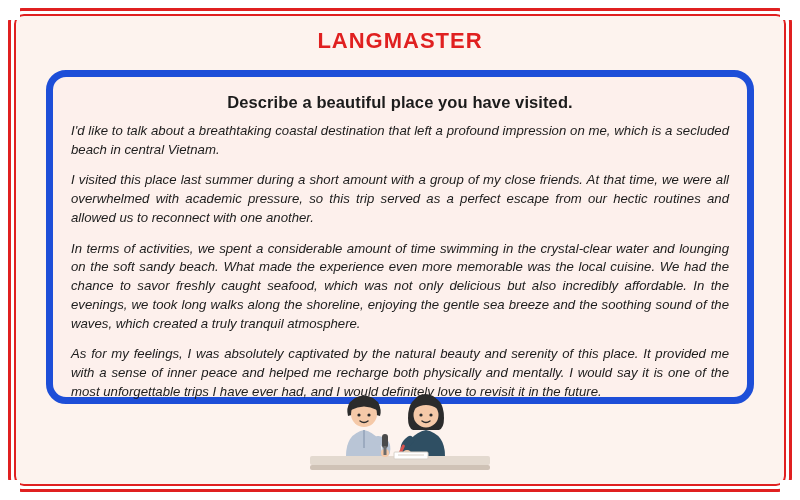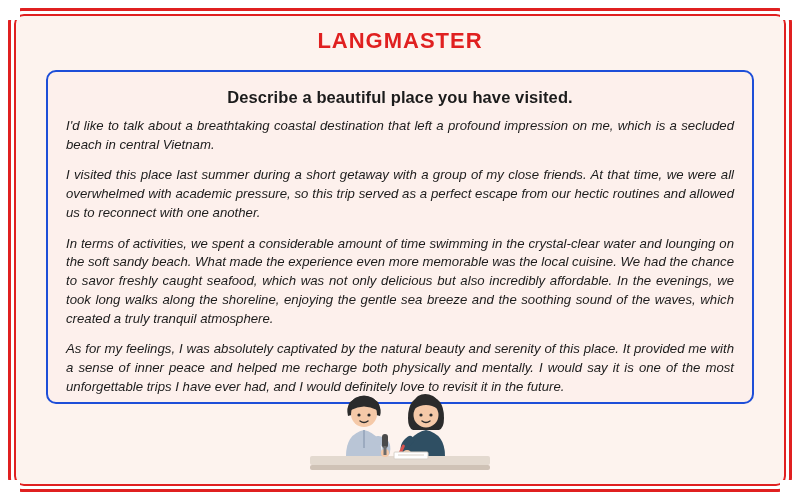--- a/index.html
+++ b/index.html
@@ -76,22 +76,22 @@
     font-family: "Liberation Sans", sans-serif;
   }
 
   .card {
     position: absolute;
     left: 32px;
     right: 32px;
     top: 56px;
     bottom: 82px;
     background: #fdf0ec;
-    border: 2px solid #1d4ed8;
-    border-radius: 10px;
+    border: 7px solid #1d4ed8;
+    border-radius: 20px;
     box-sizing: border-box;
     padding: 14px 18px 10px 18px;
   }
 
   .title {
     text-align: center;
     font-size: 16.5px;
     font-weight: bold;
     color: #1c1c1c;
     margin: 2px 0 10px 0;
@@ -131,21 +131,21 @@
   <div class="notch bl"></div>
   <div class="notch br"></div>
 
   <div class="content">
 
     <div class="brand">LANGMASTER</div>
 
     <div class="card">
       <div class="title">Describe a beautiful place you have visited.</div>
       <p class="para">I'd like to talk about a breathtaking coastal destination that left a profound impression on me, which is a secluded beach in central Vietnam.</p>
-      <p class="para">I visited this place last summer during a short getaway with a group of my close friends. At that time, we were all overwhelmed with academic pressure, so this trip served as a perfect escape from our hectic routines and allowed us to reconnect with one another.</p>
+      <p class="para">I visited this place last summer during a short amount with a group of my close friends. At that time, we were all overwhelmed with academic pressure, so this trip served as a perfect escape from our hectic routines and allowed us to reconnect with one another.</p>
       <p class="para">In terms of activities, we spent a considerable amount of time swimming in the crystal-clear water and lounging on the soft sandy beach. What made the experience even more memorable was the local cuisine. We had the chance to savor freshly caught seafood, which was not only delicious but also incredibly affordable. In the evenings, we took long walks along the shoreline, enjoying the gentle sea breeze and the soothing sound of the waves, which created a truly tranquil atmosphere.</p>
       <p class="para">As for my feelings, I was absolutely captivated by the natural beauty and serenity of this place. It provided me with a sense of inner peace and helped me recharge both physically and mentally. I would say it is one of the most unforgettable trips I have ever had, and I would definitely love to revisit it in the future.</p>
     </div>
 
     <svg class="illus" viewBox="0 0 220 96">
 
       <rect x="20" y="74" width="180" height="9" rx="2" fill="#e3d9cf"></rect>
       <rect x="20" y="83" width="180" height="5" rx="2" fill="#cfc2b6"></rect>
 
       <g>

